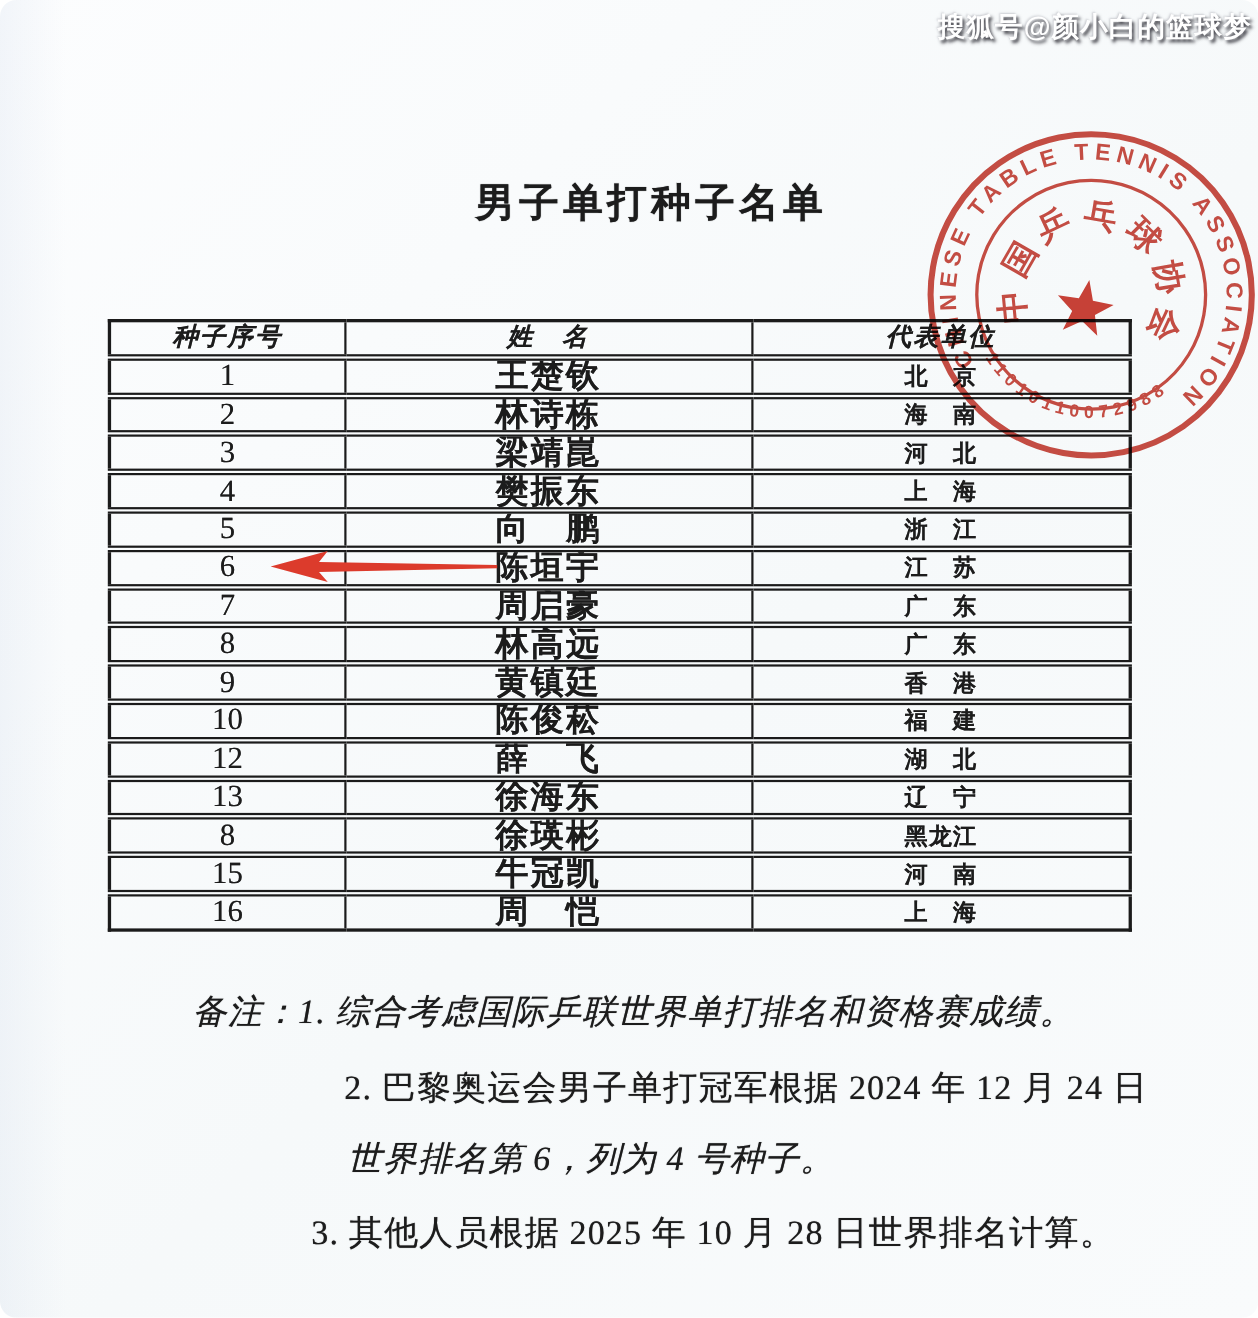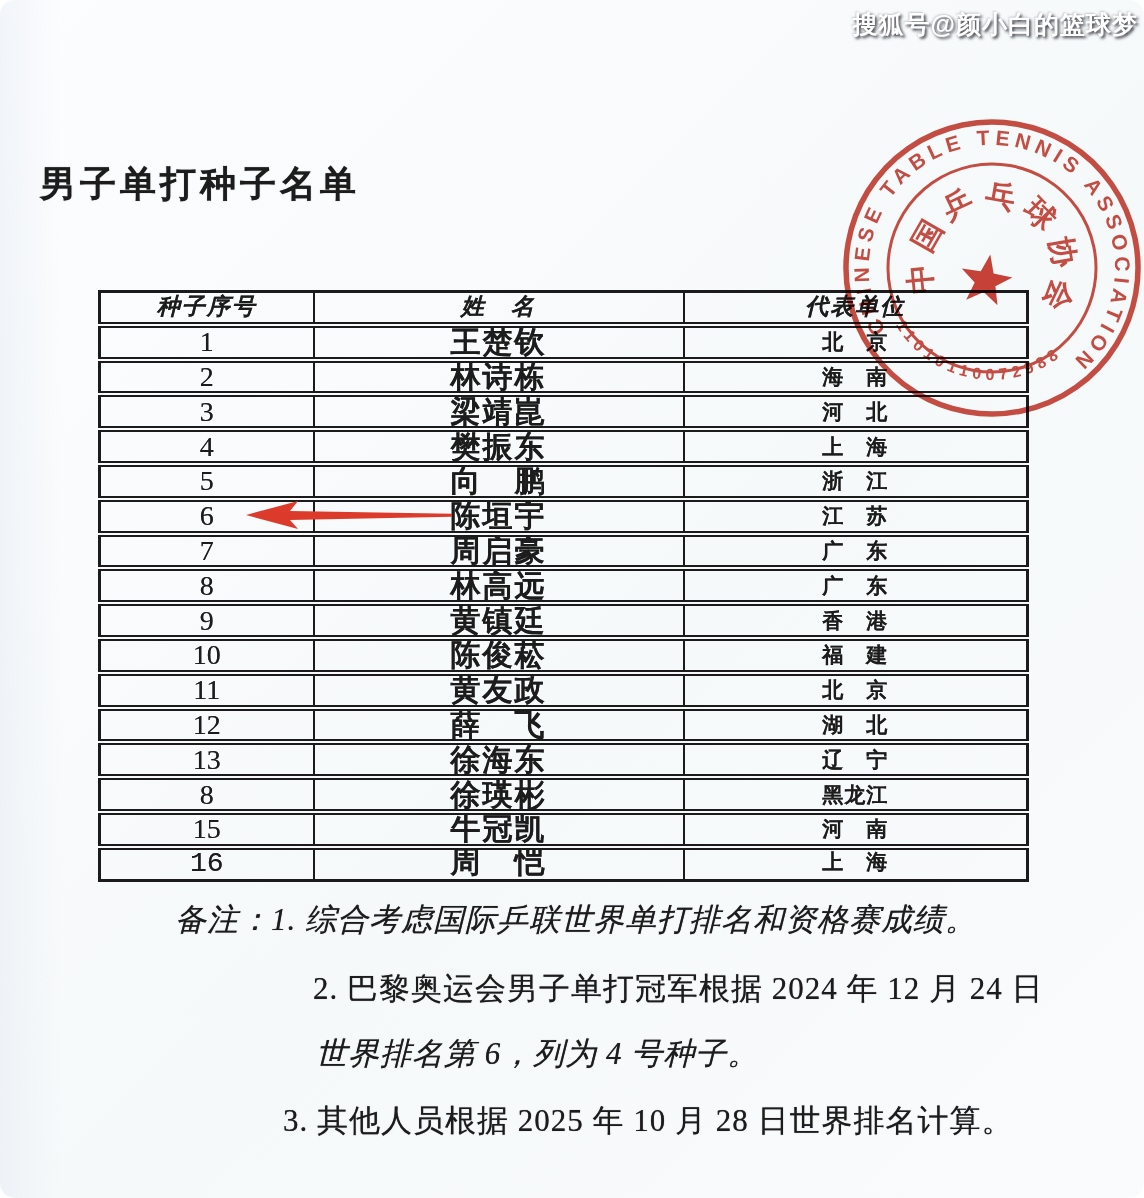--- a/index.html
+++ b/index.html
@@ -16,39 +16,39 @@
 
   .watermark {
     position:absolute; top:8px; right:6px; white-space:nowrap;
     font-family:"Liberation Sans", sans-serif; font-weight:bold; font-size:25px;
     letter-spacing:1px; color:#ffffff;
     text-shadow: 2px 2px 3px rgba(50,50,58,.92), -1px -1px 2px rgba(130,130,140,.35);
   }
 
   .title {
     position:absolute; top:160px; left:40px; width:1104px; margin:0;
-    font-size:36px; font-weight:bold; letter-spacing:4px;
+    text-align:center; font-size:36px; font-weight:bold; letter-spacing:4px;
     text-shadow: 0 0 .8px rgba(20,20,20,.8);
   }
 
   table.seed-table {
     position:absolute; left:98px; top:290px; width:928px;
     border-collapse:collapse; table-layout:fixed;
   }
   .seed-table th, .seed-table td {
     border-left:2px solid #1b1b1b; border-right:2px solid #1b1b1b;
     border-top:6px double #1b1b1b; border-bottom:6px double #1b1b1b;
     text-align:center; vertical-align:middle; padding:0; height:28.8px; line-height:28px;
     overflow:hidden; white-space:nowrap;
     text-shadow: 0 0 .6px rgba(25,25,25,.7);
   }
   .seed-table th:first-child, .seed-table td:first-child { border-left:3px solid #1b1b1b; }
   .seed-table th:last-child,  .seed-table td:last-child  { border-right:3px solid #1b1b1b;margin-top:12px; }
   .seed-table thead th { border-top:3px solid #1b1b1b; font-size:23px; font-weight:bold; letter-spacing:2px;font-style:italic; }
-  .seed-table tbody tr:last-child td { border-bottom:3px solid #1b1b1b;font-family:Liberation Mono, monospace; }
+  .seed-table tbody tr:last-child td { border-bottom:3px solid #1b1b1b; }
   .c-seed   { font-size:28px; }
   .c-name   { font-size:30px; font-weight:bold; letter-spacing:2px; }
   .c-region { font-size:21px; font-weight:bold; letter-spacing:1px; }
 
   .arrow { position:absolute; left:246px; top:500px; width:210px; height:30px; filter:blur(.3px); }
 
   .stamp {
     position:absolute; left:832px; top:108px; width:320px; height:320px;
     mix-blend-mode:multiply; opacity:.9; filter: blur(.35px);
   }
@@ -136,25 +136,20 @@
     </tr>
         <tr>
       <td class="c-seed">9</td>
       <td class="c-name">黄镇廷</td>
       <td class="c-region">香　港</td>
     </tr>
         <tr>
       <td class="c-seed">10</td>
       <td class="c-name">陈俊菘</td>
       <td class="c-region">福　建</td>
-    </tr>
-        <tr>
-      <td class="c-seed">11</td>
-      <td class="c-name">黄友政</td>
-      <td class="c-region">北　京</td>
     </tr>
         <tr>
       <td class="c-seed">12</td>
       <td class="c-name">薛　飞</td>
       <td class="c-region">湖　北</td>
     </tr>
         <tr>
       <td class="c-seed">13</td>
       <td class="c-name">徐海东</td>
       <td class="c-region">辽　宁</td>

